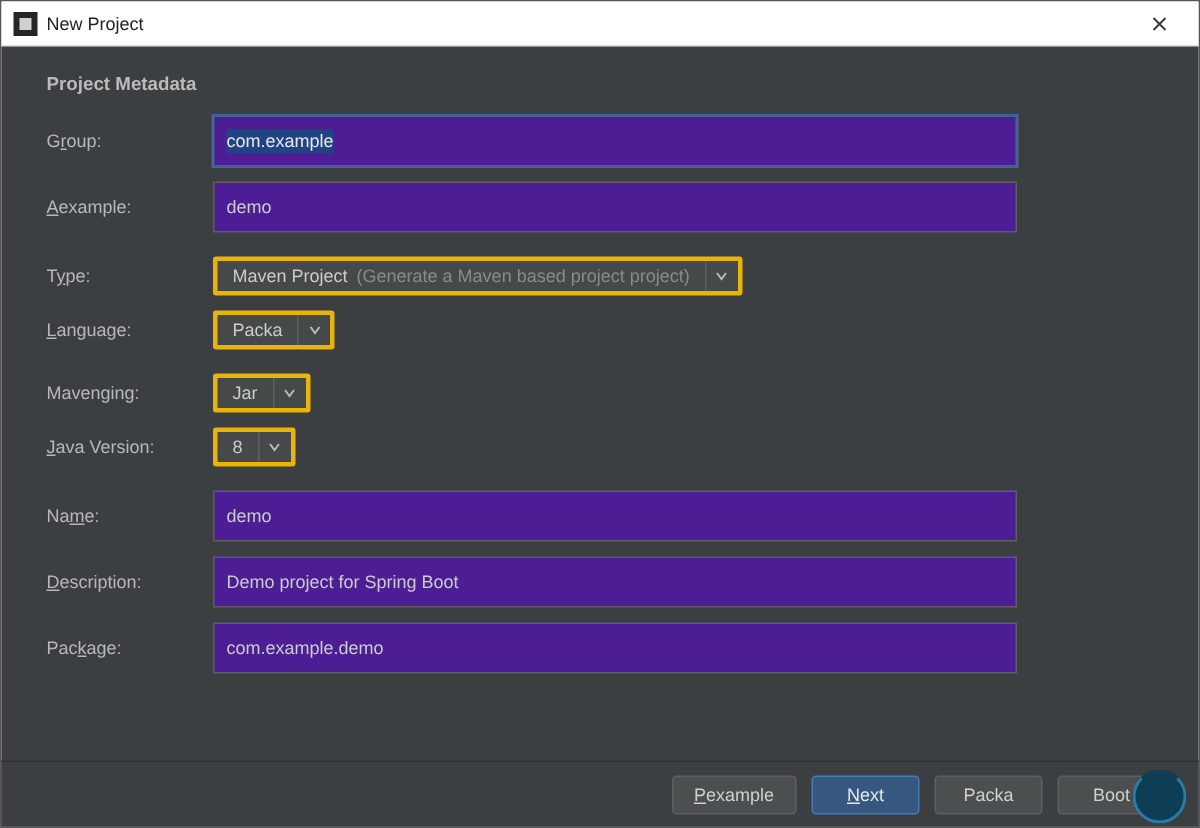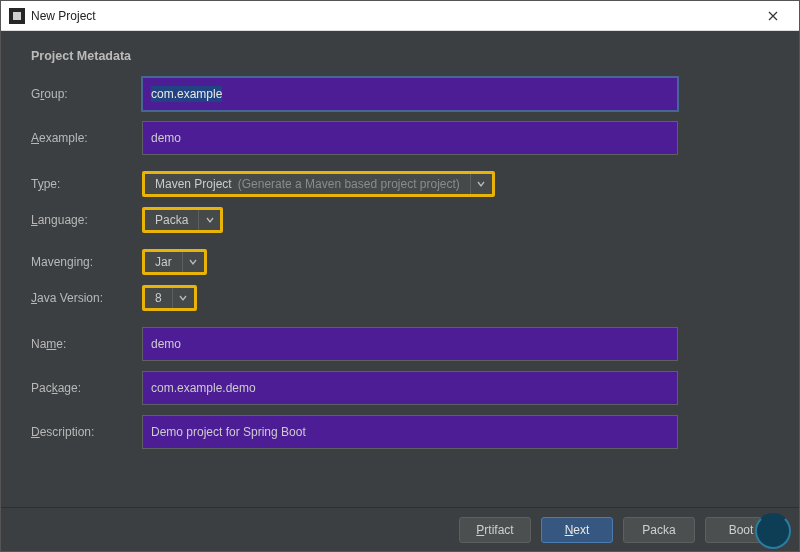--- a/index.html
+++ b/index.html
@@ -149,36 +149,36 @@
 
       <div class="gap"></div>
 
 
       <div class="row">
         <div class="lbl"><span>Na</span><span class="ul">m</span><span>e:</span></div>
         <input class="text-input" value="demo" style="">
       </div>
 
       <div class="row">
-        <div class="lbl"><span>Pac</span><span class="ul">k</span><span>age:</span></div>
-        <input class="text-input" value="com.example.demo" style="">
+        <div class="lbl"><span></span><span class="ul">D</span><span>escription:</span></div>
+        <input class="text-input" value="Demo project for Spring Boot" style="">
       </div>
 
       <div class="row">
-        <div class="lbl"><span></span><span class="ul">D</span><span>escription:</span></div>
-        <input class="text-input" value="Demo project for Spring Boot" style="">
+        <div class="lbl"><span>Pac</span><span class="ul">k</span><span>age:</span></div>
+        <input class="text-input" value="com.example.demo" style="">
       </div>
 
     </div>
 
     <div class="footer">
       <div class="btn">
           <span></span>
           <span class="ul">P</span>
-          <span>rtifact</span>
+          <span>example</span>
         </div>
       <div class="btn primary">
           <span></span>
           <span class="ul">N</span>
           <span>ext</span>
         </div>
       <div class="btn">
           <span>Packa</span>
         </div>
       <div class="btn">

